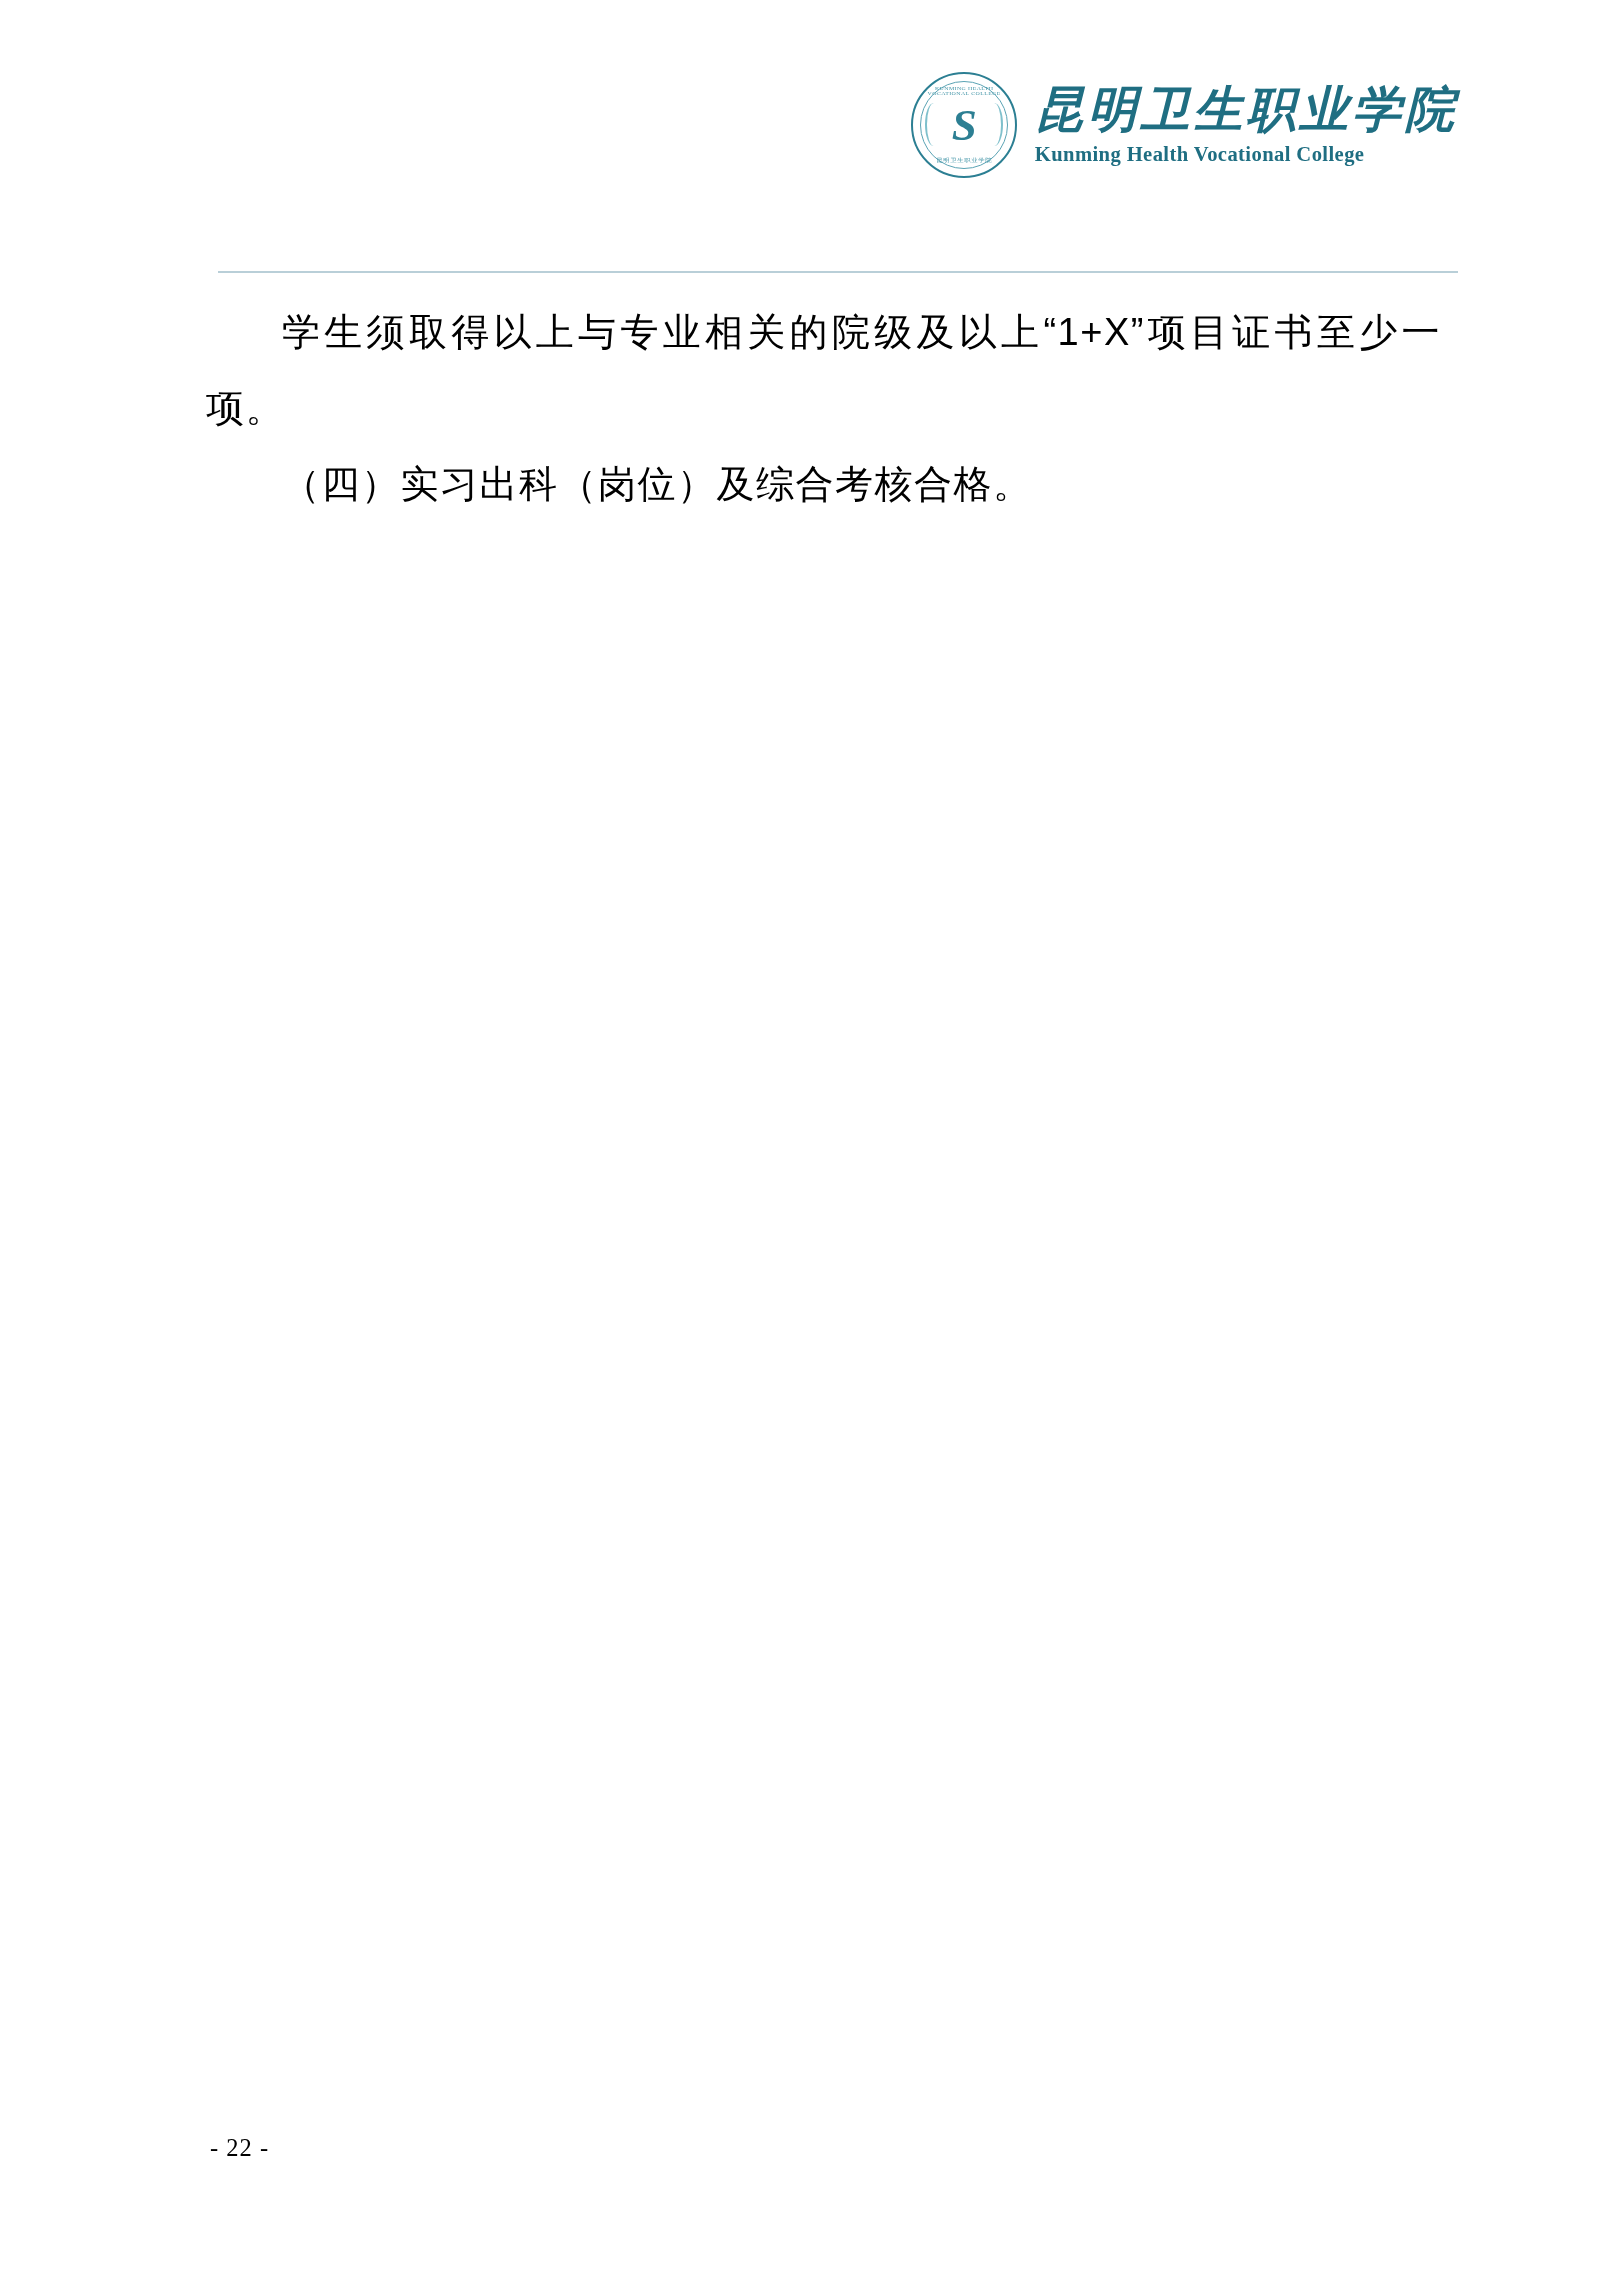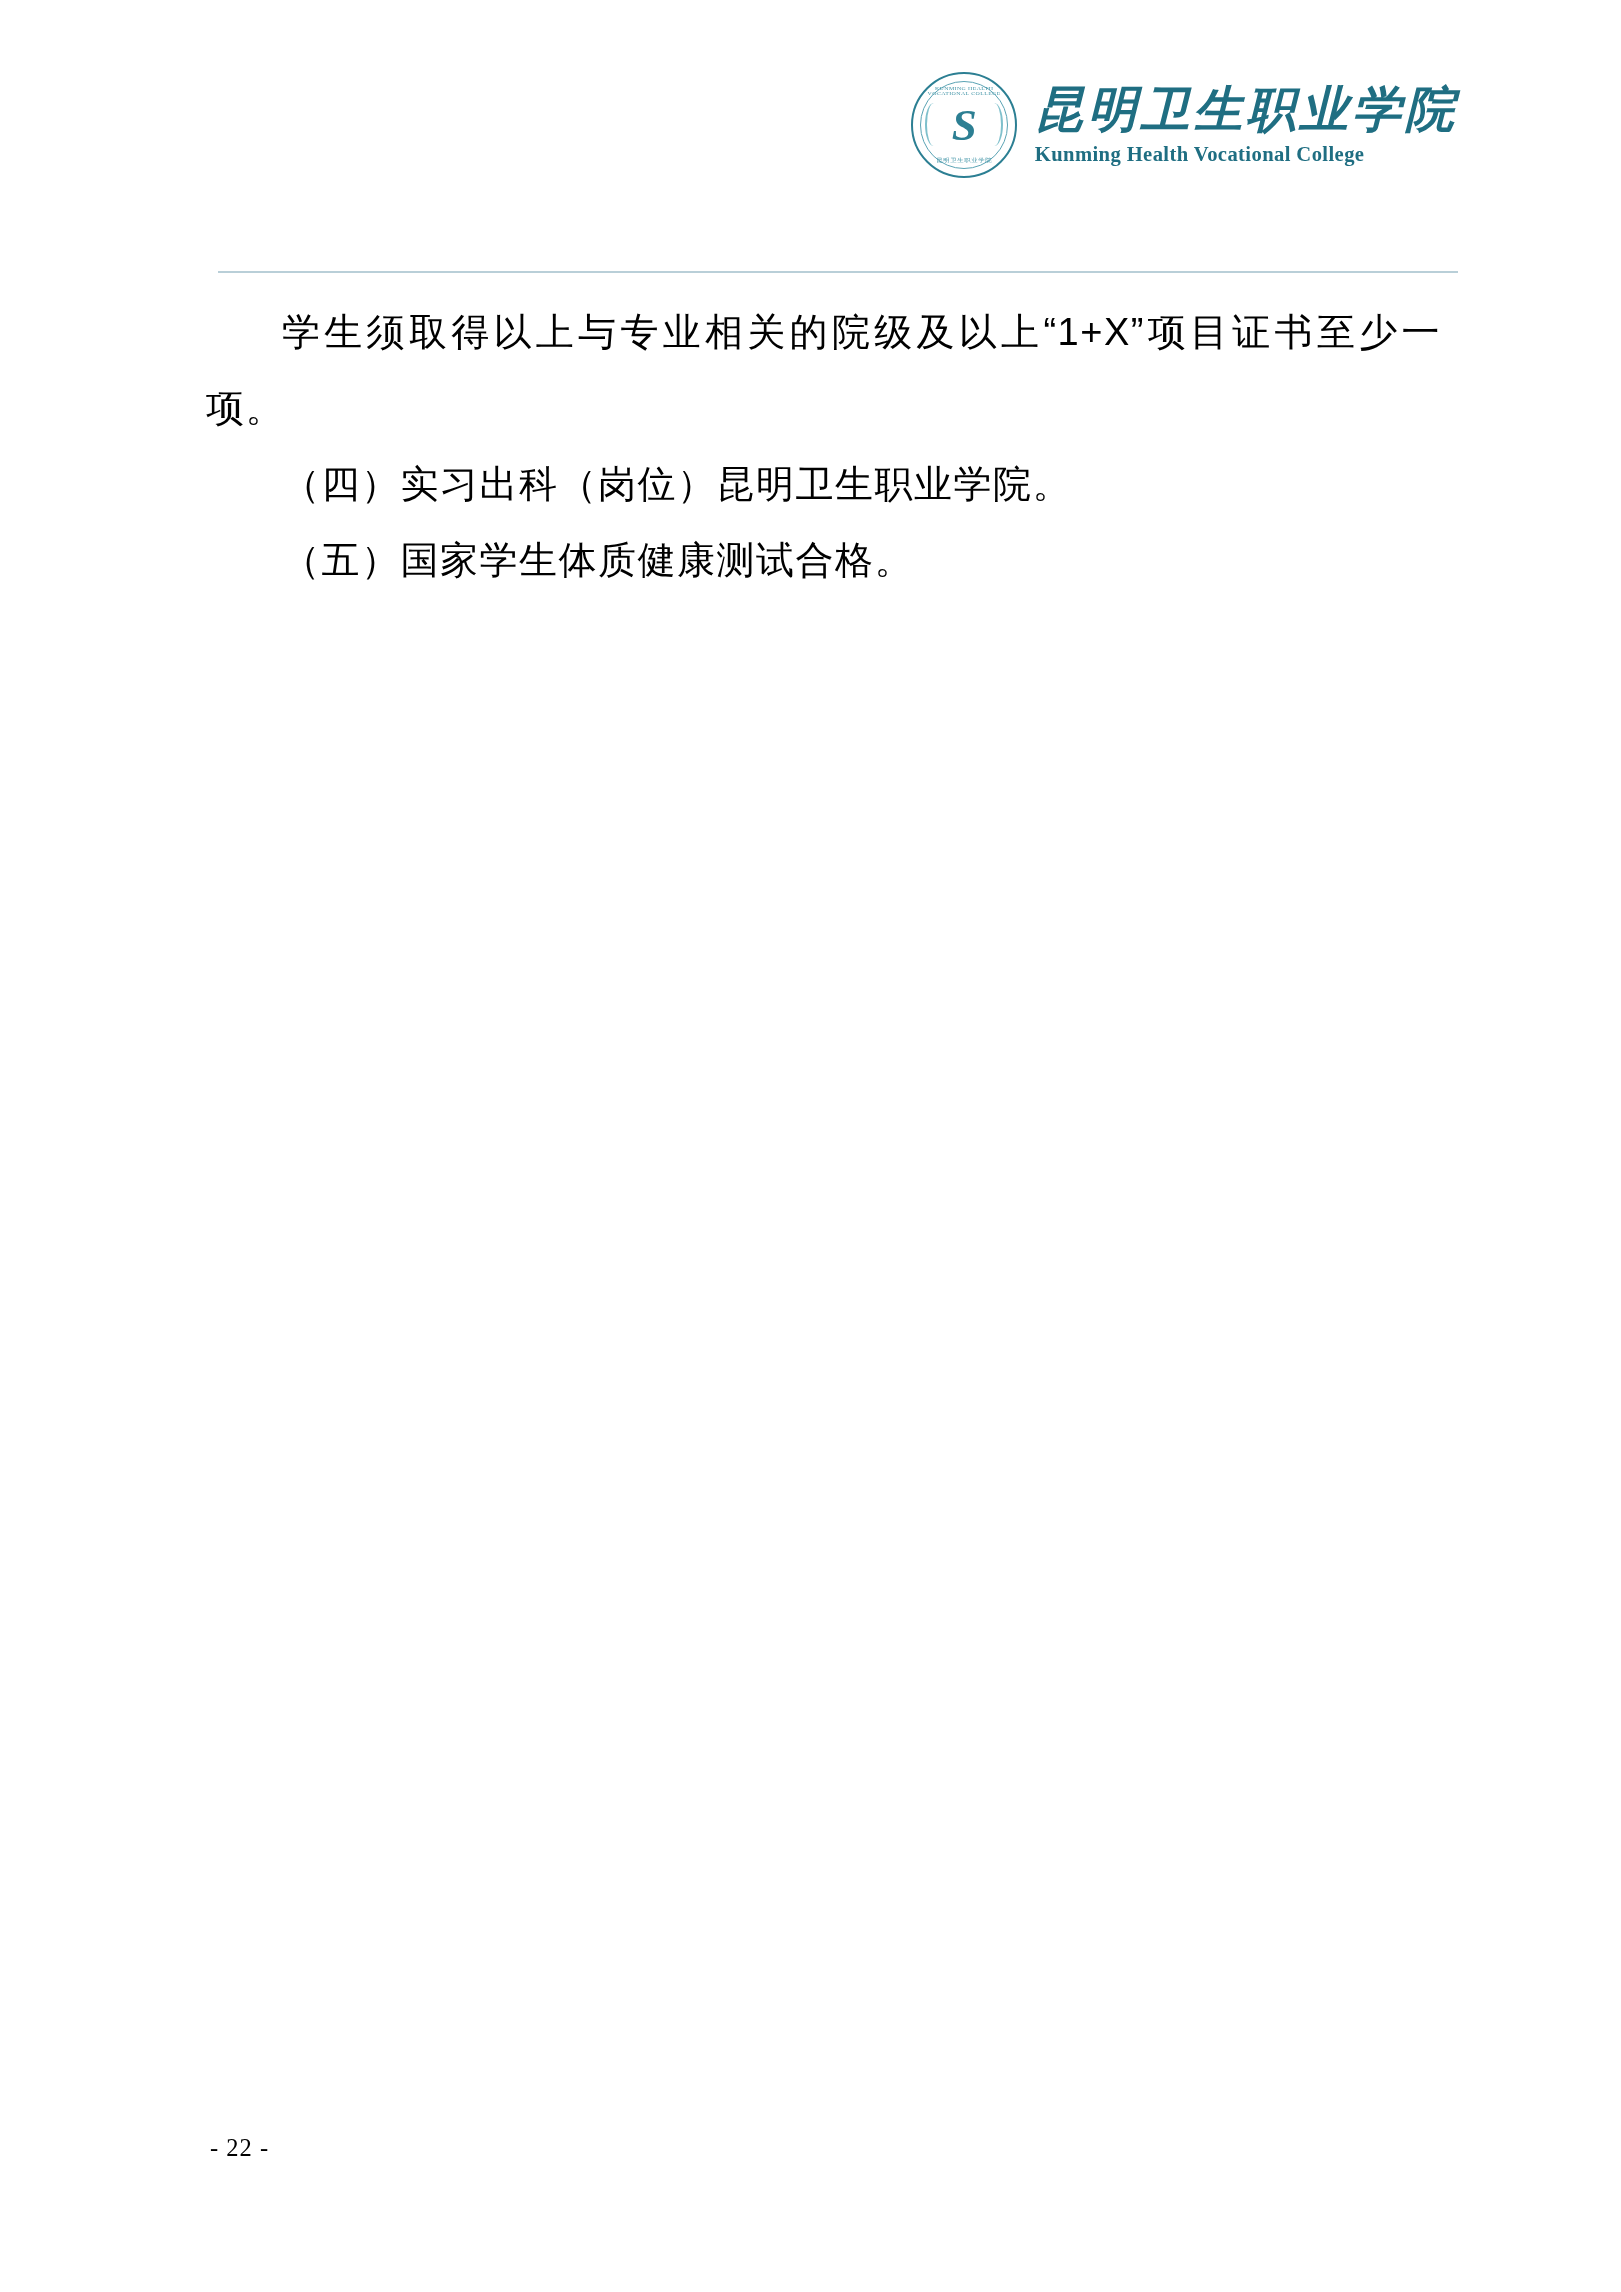--- a/index.html
+++ b/index.html
@@ -203,22 +203,21 @@
       <div class="logo-words">
         <div class="logo-cn">昆明卫生职业学院</div>
         <div class="logo-en">Kunming Health Vocational College</div>
       </div>
     </div>
     <div class="header-rule"></div>
   </div>
 
   <div class="content">
     <p class="para indent">学生须取得以上与专业相关的院级及以上“1+X”项目证书至少一项。</p>
-    <p class="para indent">（四）实习出科（岗位）昆明卫生职业学院。</p>
-    <p class="para indent">（五）国家学生体质健康测试合格。</p>
+    <p class="para indent">（四）实习出科（岗位）及综合考核合格。</p>
   </div>
 
   <div class="footer">
     <div class="page-number">- 22 -</div>
   </div>
 
 </div>
 
 
 </body></html>

